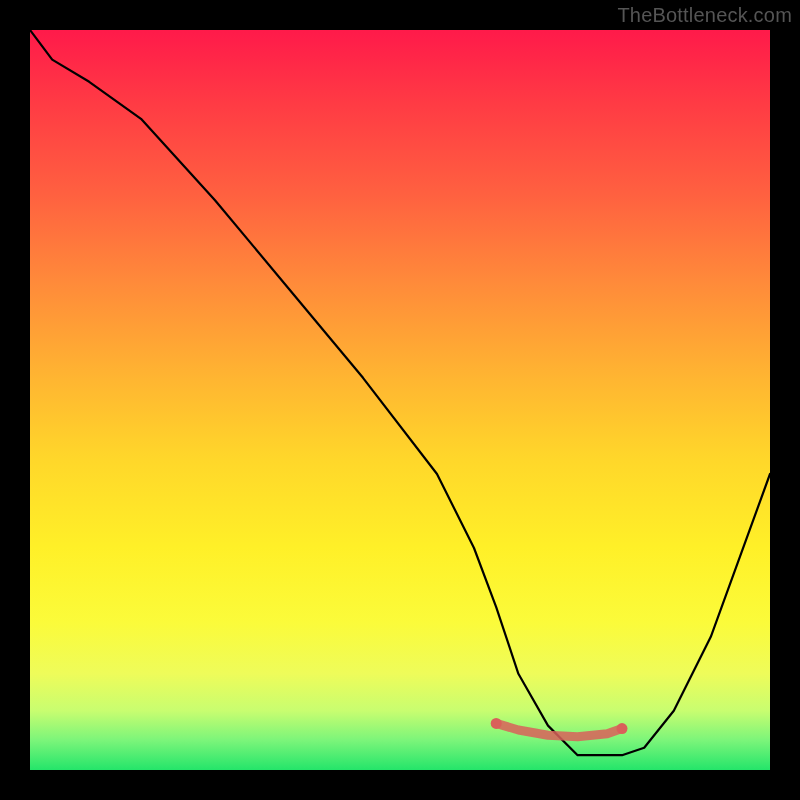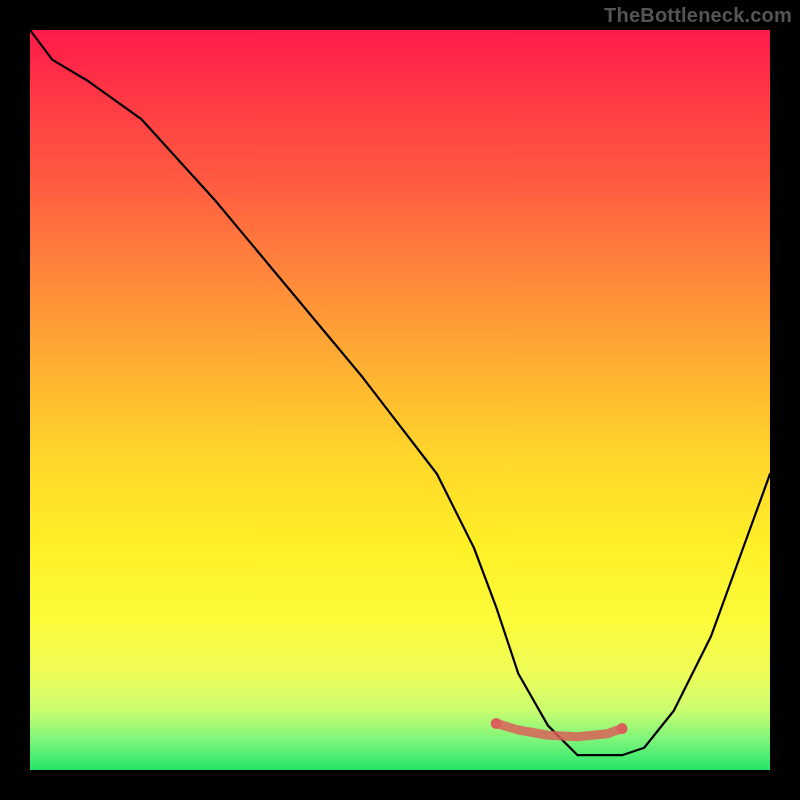--- a/index.html
+++ b/index.html
@@ -10,21 +10,21 @@
     height: 800px;
     background: #000;
   }
   .attribution {
     position: absolute;
     top: 4px;
     right: 8px;
     color: #555;
     font-family: Arial, Helvetica, sans-serif;
     font-size: 20px;
-    font-weight: 700;
+    font-weight: 400;
     letter-spacing: 0.2px;
     z-index: 3;
   }
   .plot-area {
     position: absolute;
     left: 30px;
     top: 30px;
     width: 740px;
     height: 740px;
   }

